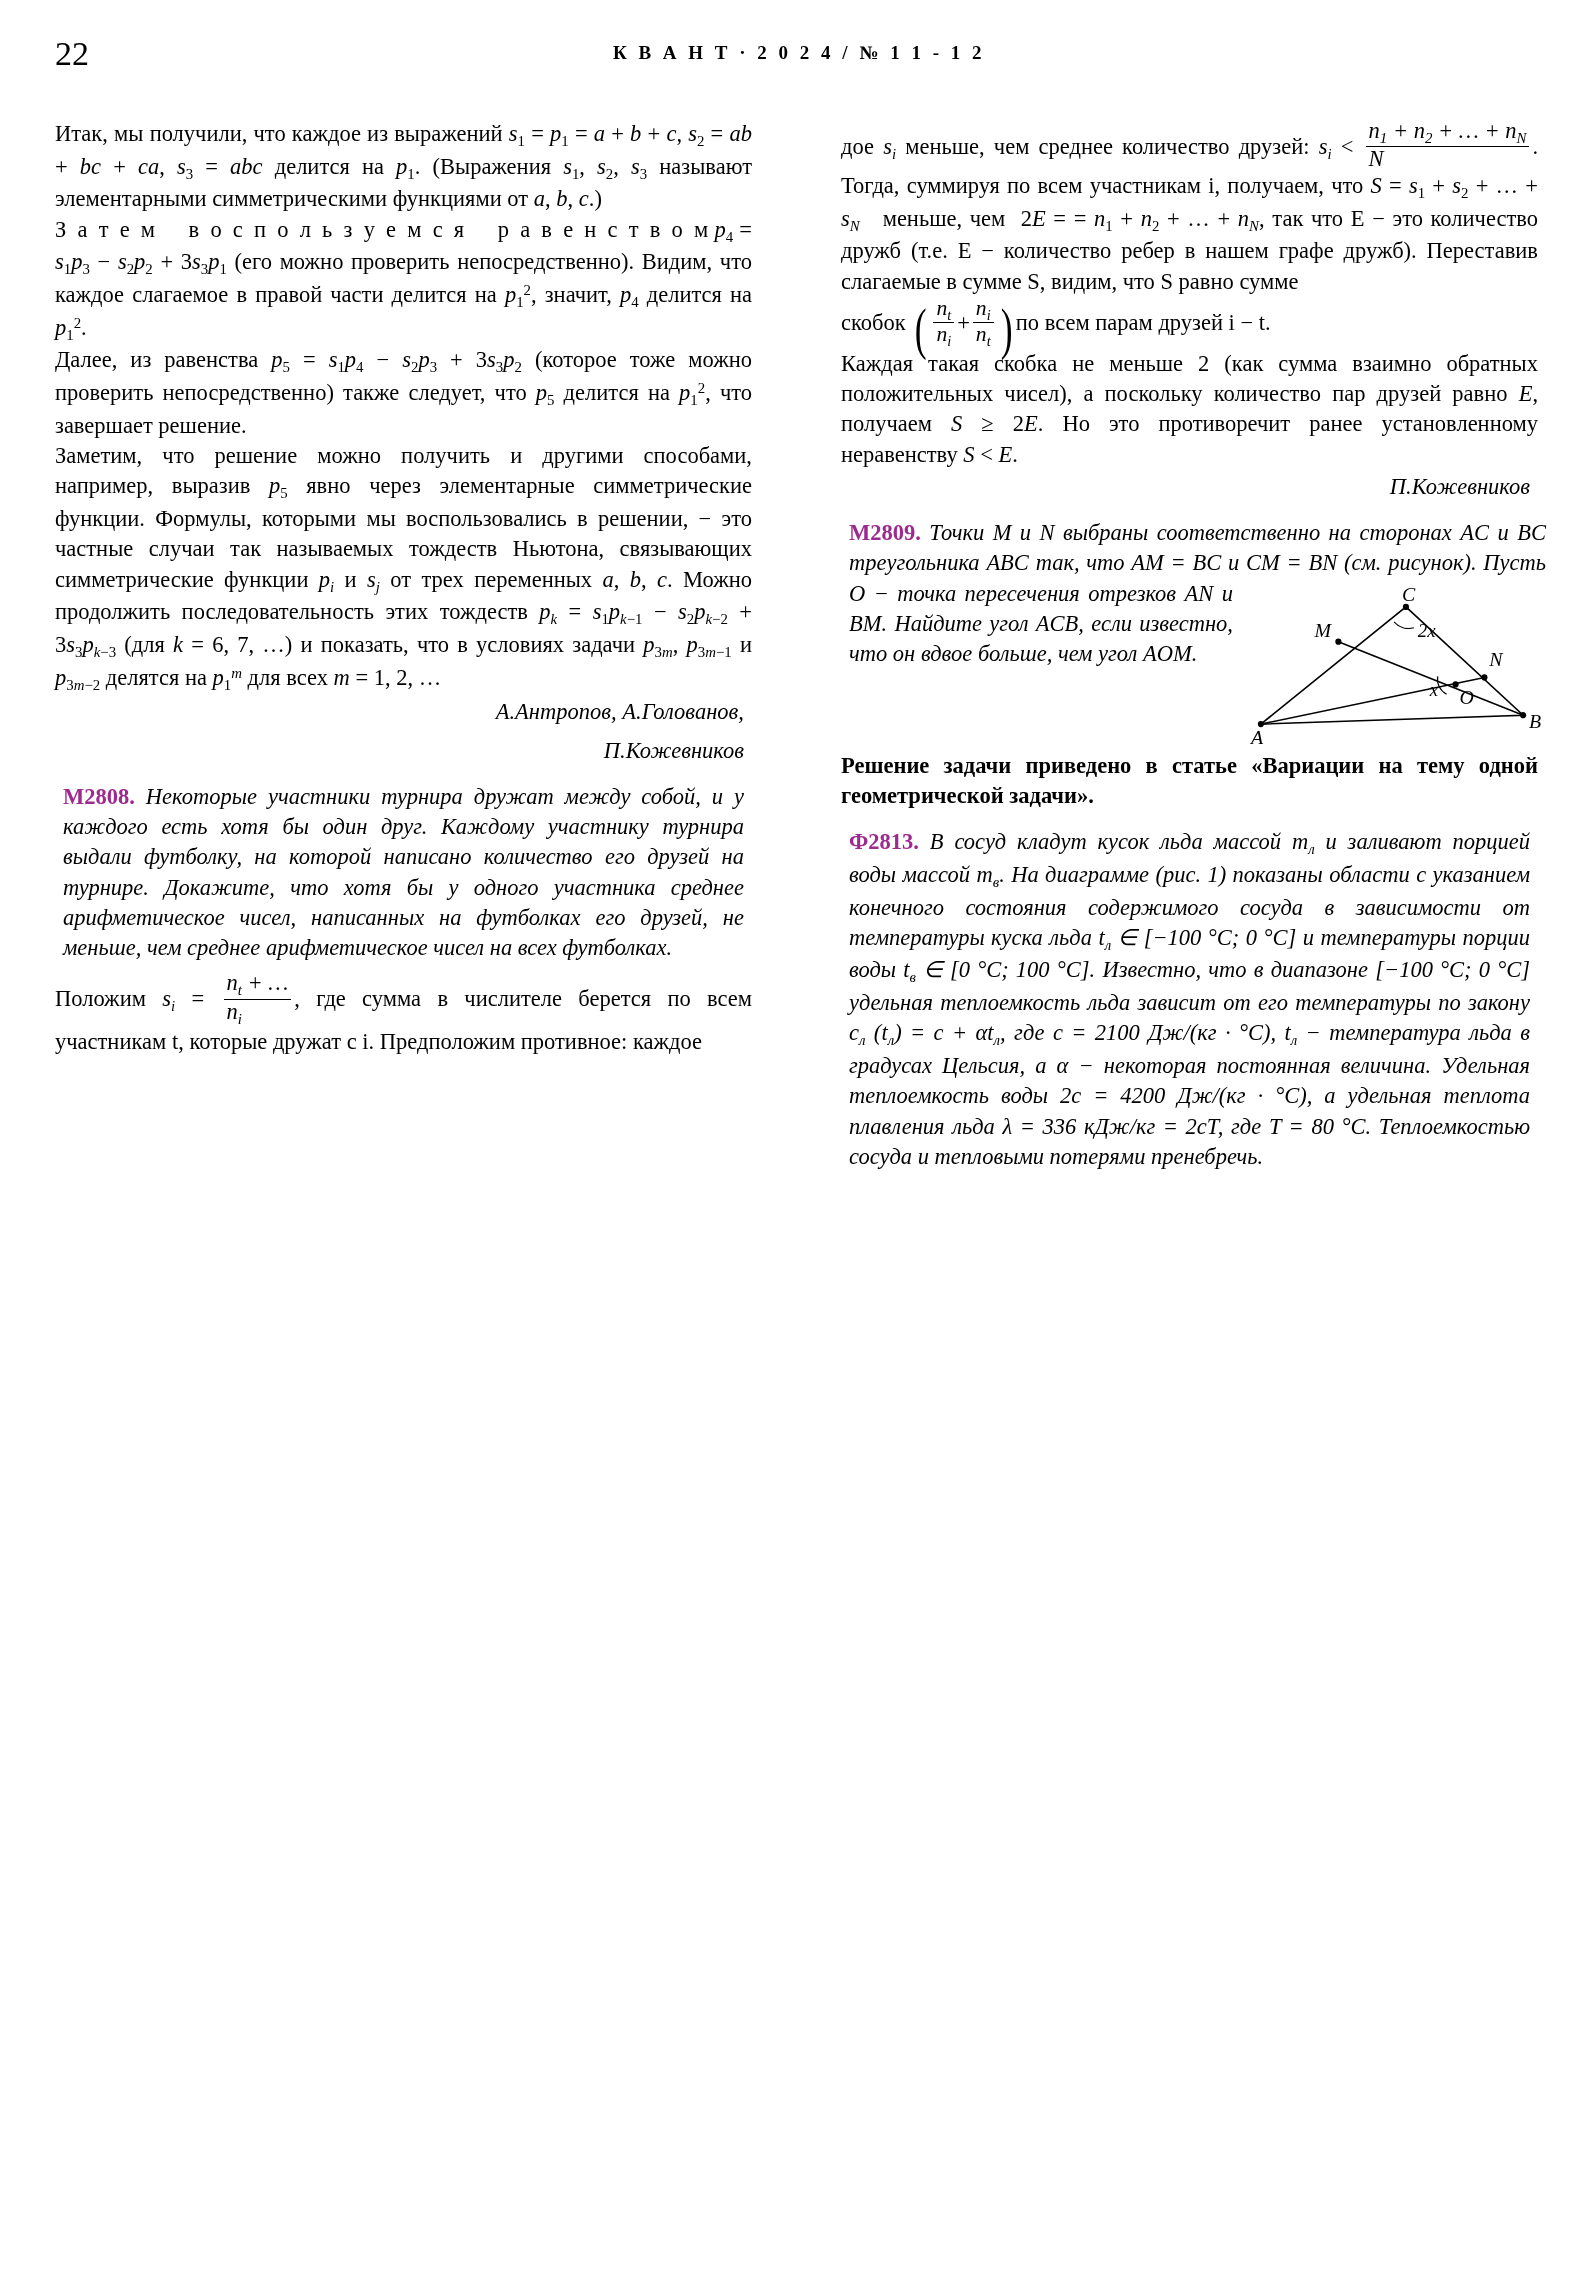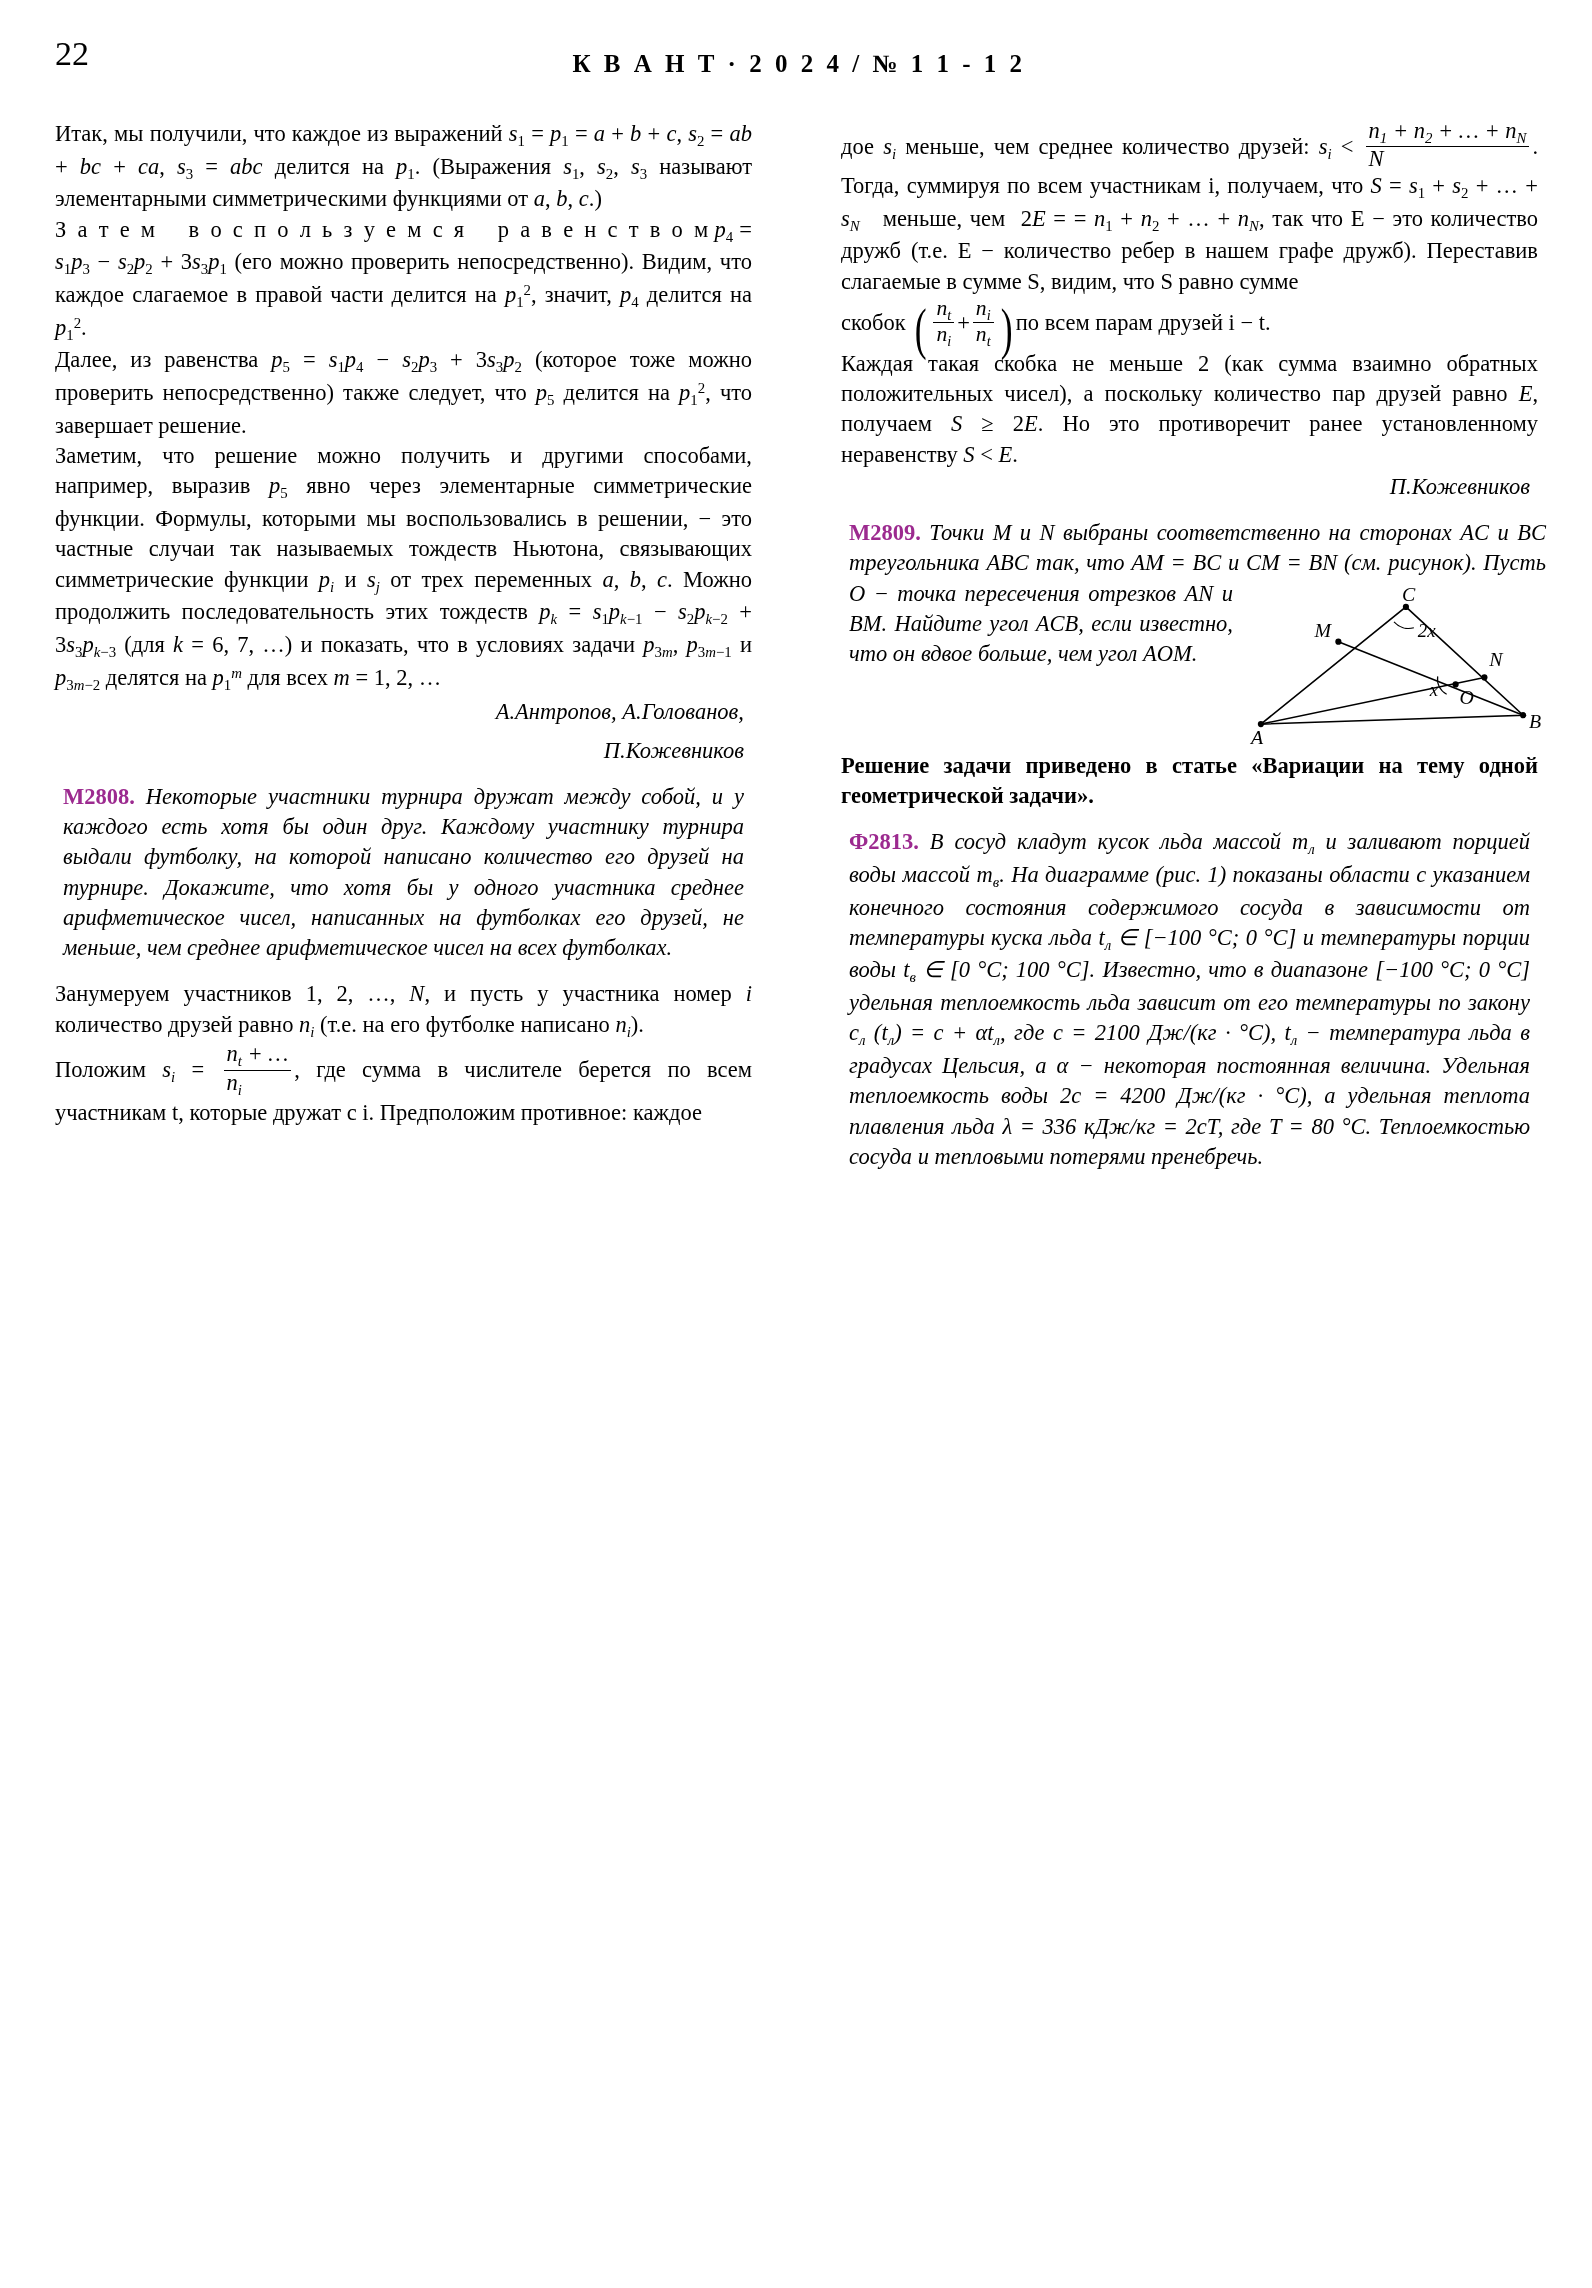--- a/index.html
+++ b/index.html
@@ -33,24 +33,24 @@
   .folio {
     position: absolute;
     left: 0;
     top: 5px;
     font-size: 34px;
     font-family: "Liberation Serif", serif;
   }
   .header-title {
     position: absolute;
     left: 0;
-    top: 20px;
+    top: 12px;
     width: 1488px;
     text-align: center;
-    font-size: 25px;
+    font-size: 19px;
     letter-spacing: 3.5px;
     font-weight: bold;
     font-family: "Liberation Serif", serif;
   }
   
   .col {
     position: absolute;
     top: 119px;
     width: 697px;
     font-size: 22.5px;
@@ -167,25 +167,20 @@
     </p>
 
     <p class="sig">А.Антропов, А.Голованов,</p>
     <p class="sig">П.Кожевников</p>
 
     <p class="prob">
       <span class="tag">М2808.</span>
       <span>Некоторые участники турнира дружат между собой, и у каждого есть хотя бы один друг. Каждому участнику турнира выдали футболку, на которой написано количество его друзей на турнире. Докажите, что хотя бы у одного участника среднее арифметическое чисел, написанных на футболках его друзей, не меньше, чем среднее арифметическое чисел на всех футболках.</span>
     </p>
 
-    <p class="p sp-before">
-      Занумеруем участников 1, 2, …, <i class="v">N</i>, и пусть
-      у участника номер <i class="v">i</i> количество друзей
-      равно <i class="v">n<sub>i</sub></i> (т.е. на его футболке написано <i class="v">n<sub>i</sub></i>).
-    </p>
 
     <p class="p">
       <span>Положим</span>
       <i class="v">s<sub>i</sub></i> =
       <span class="frac">
         <span class="num"><i class="v">n<sub>t</sub></i> + …</span>
         <span class="den"><i class="v">n<sub>i</sub></i></span>
       </span><span>, где сумма в числителе берется по всем участникам t, которые дружат с i. Предположим противное: каждое</span>
     </p>
 

